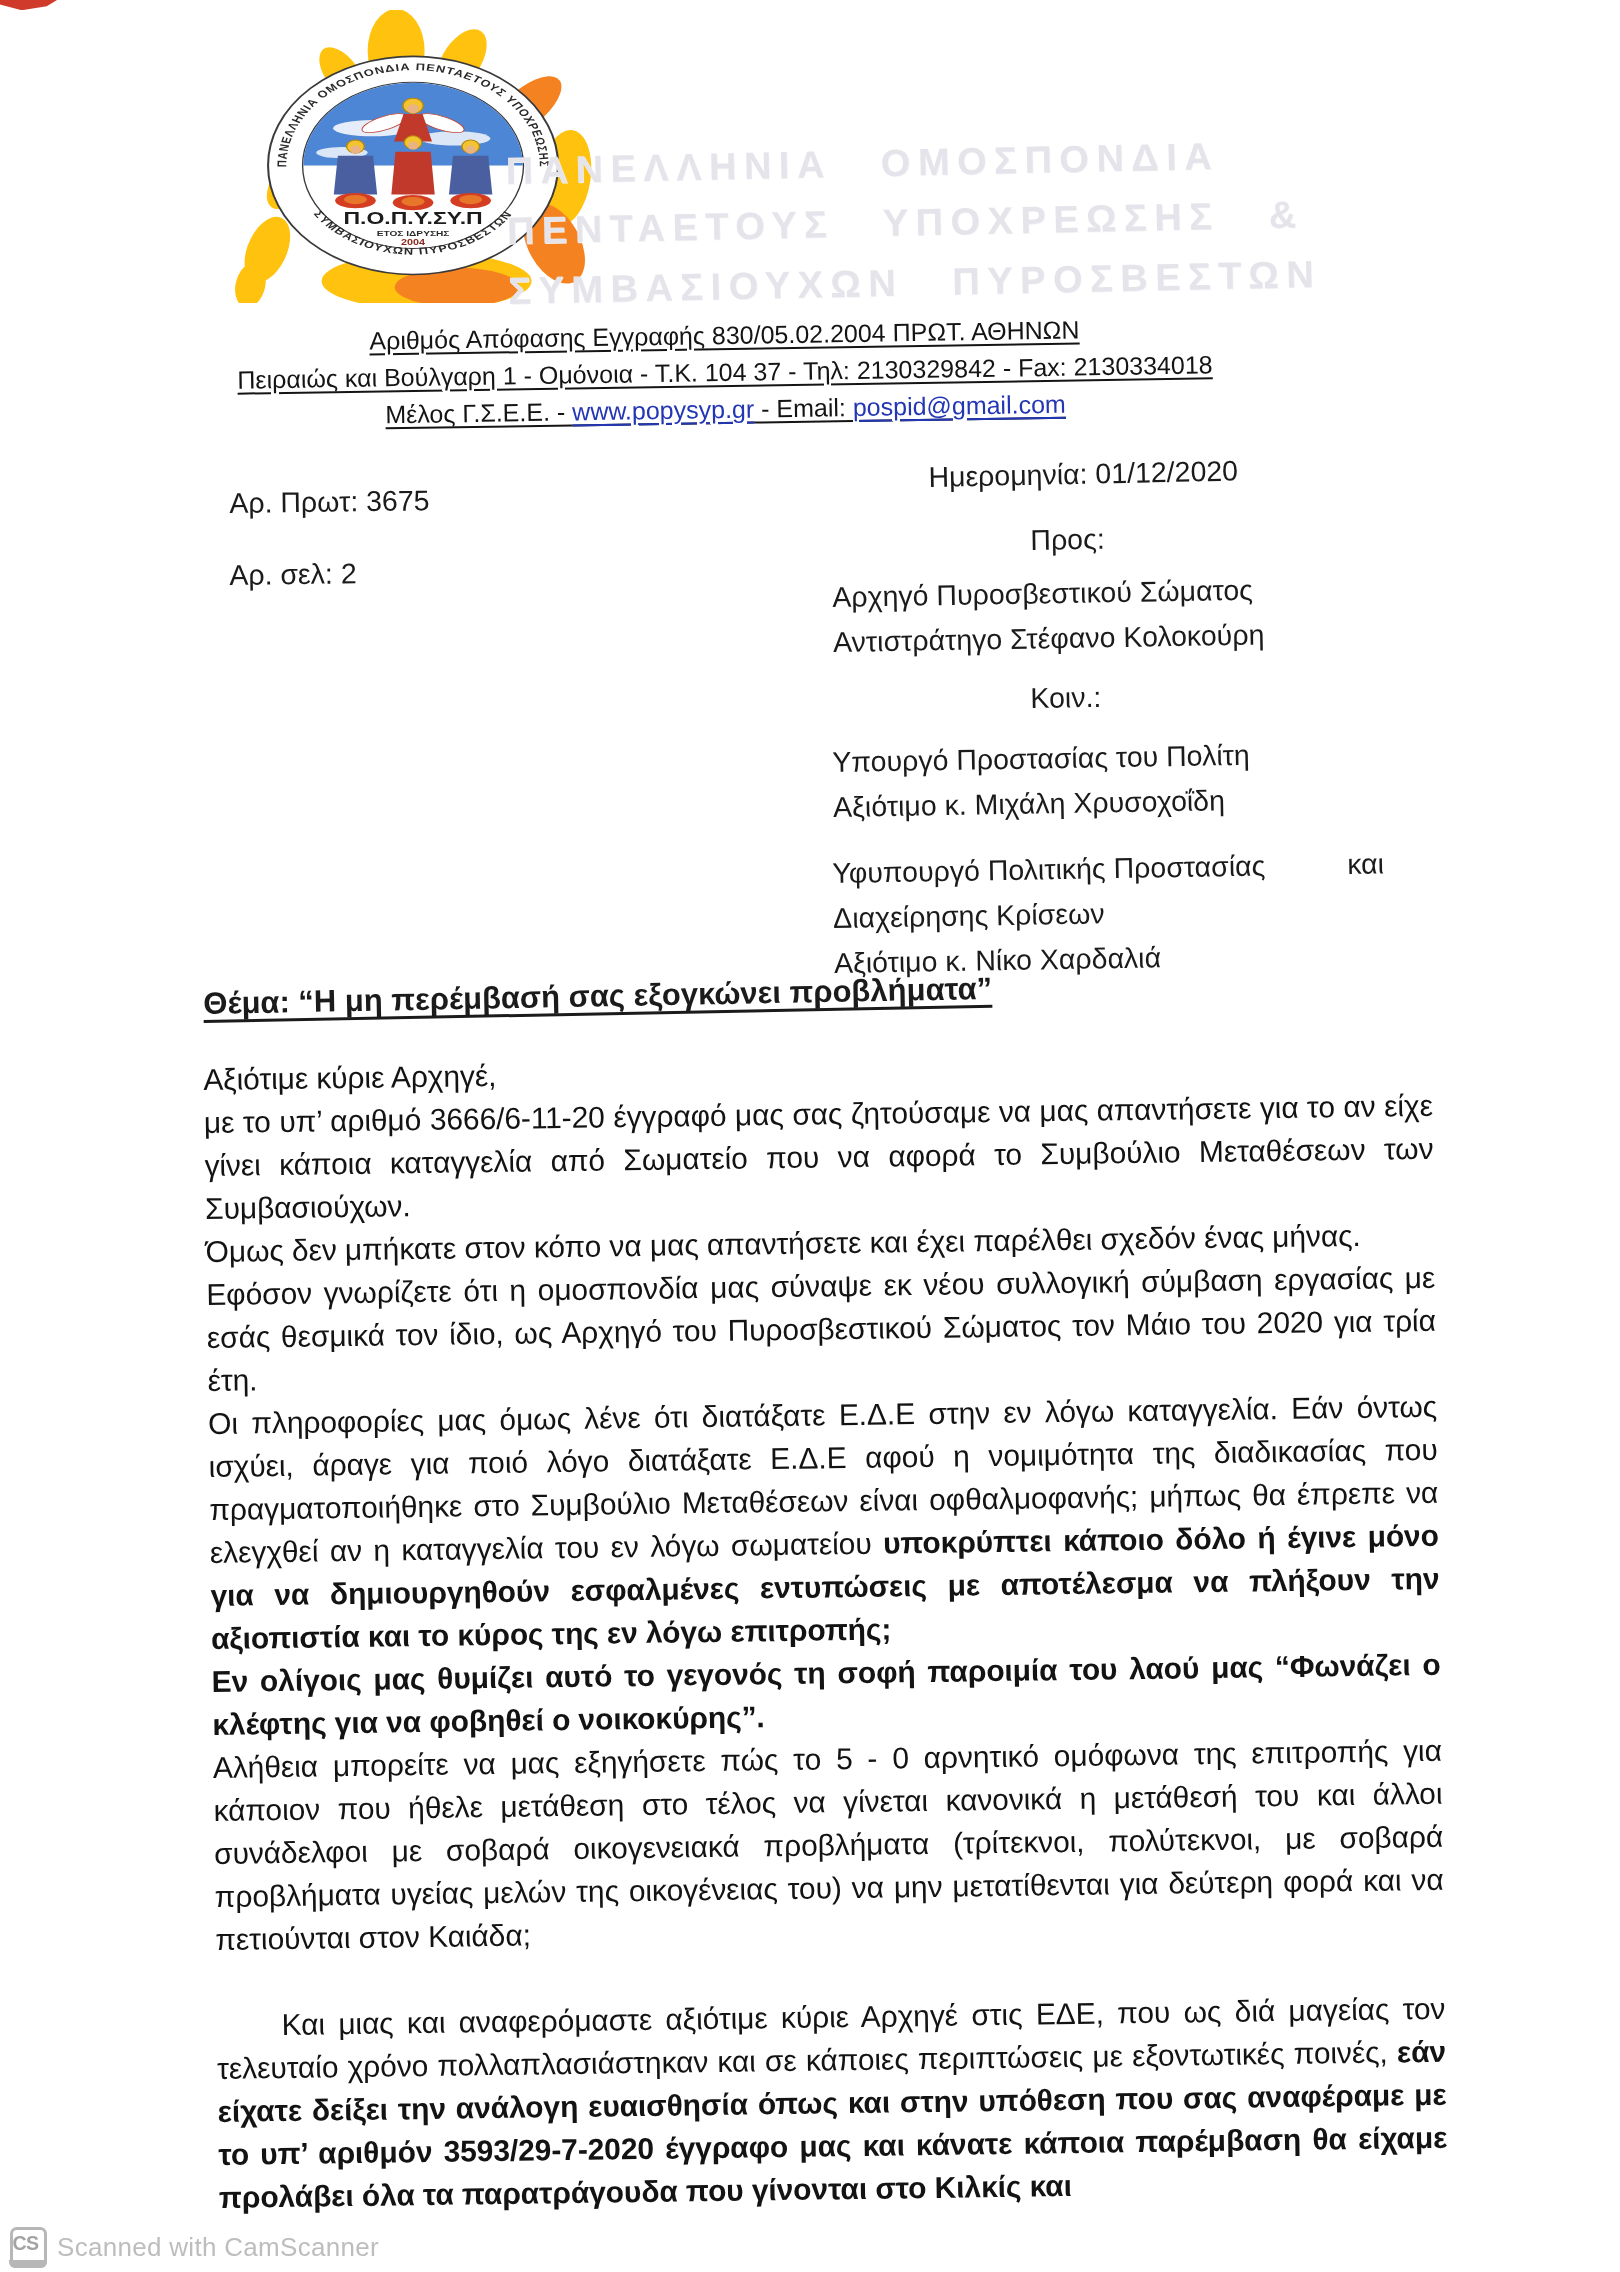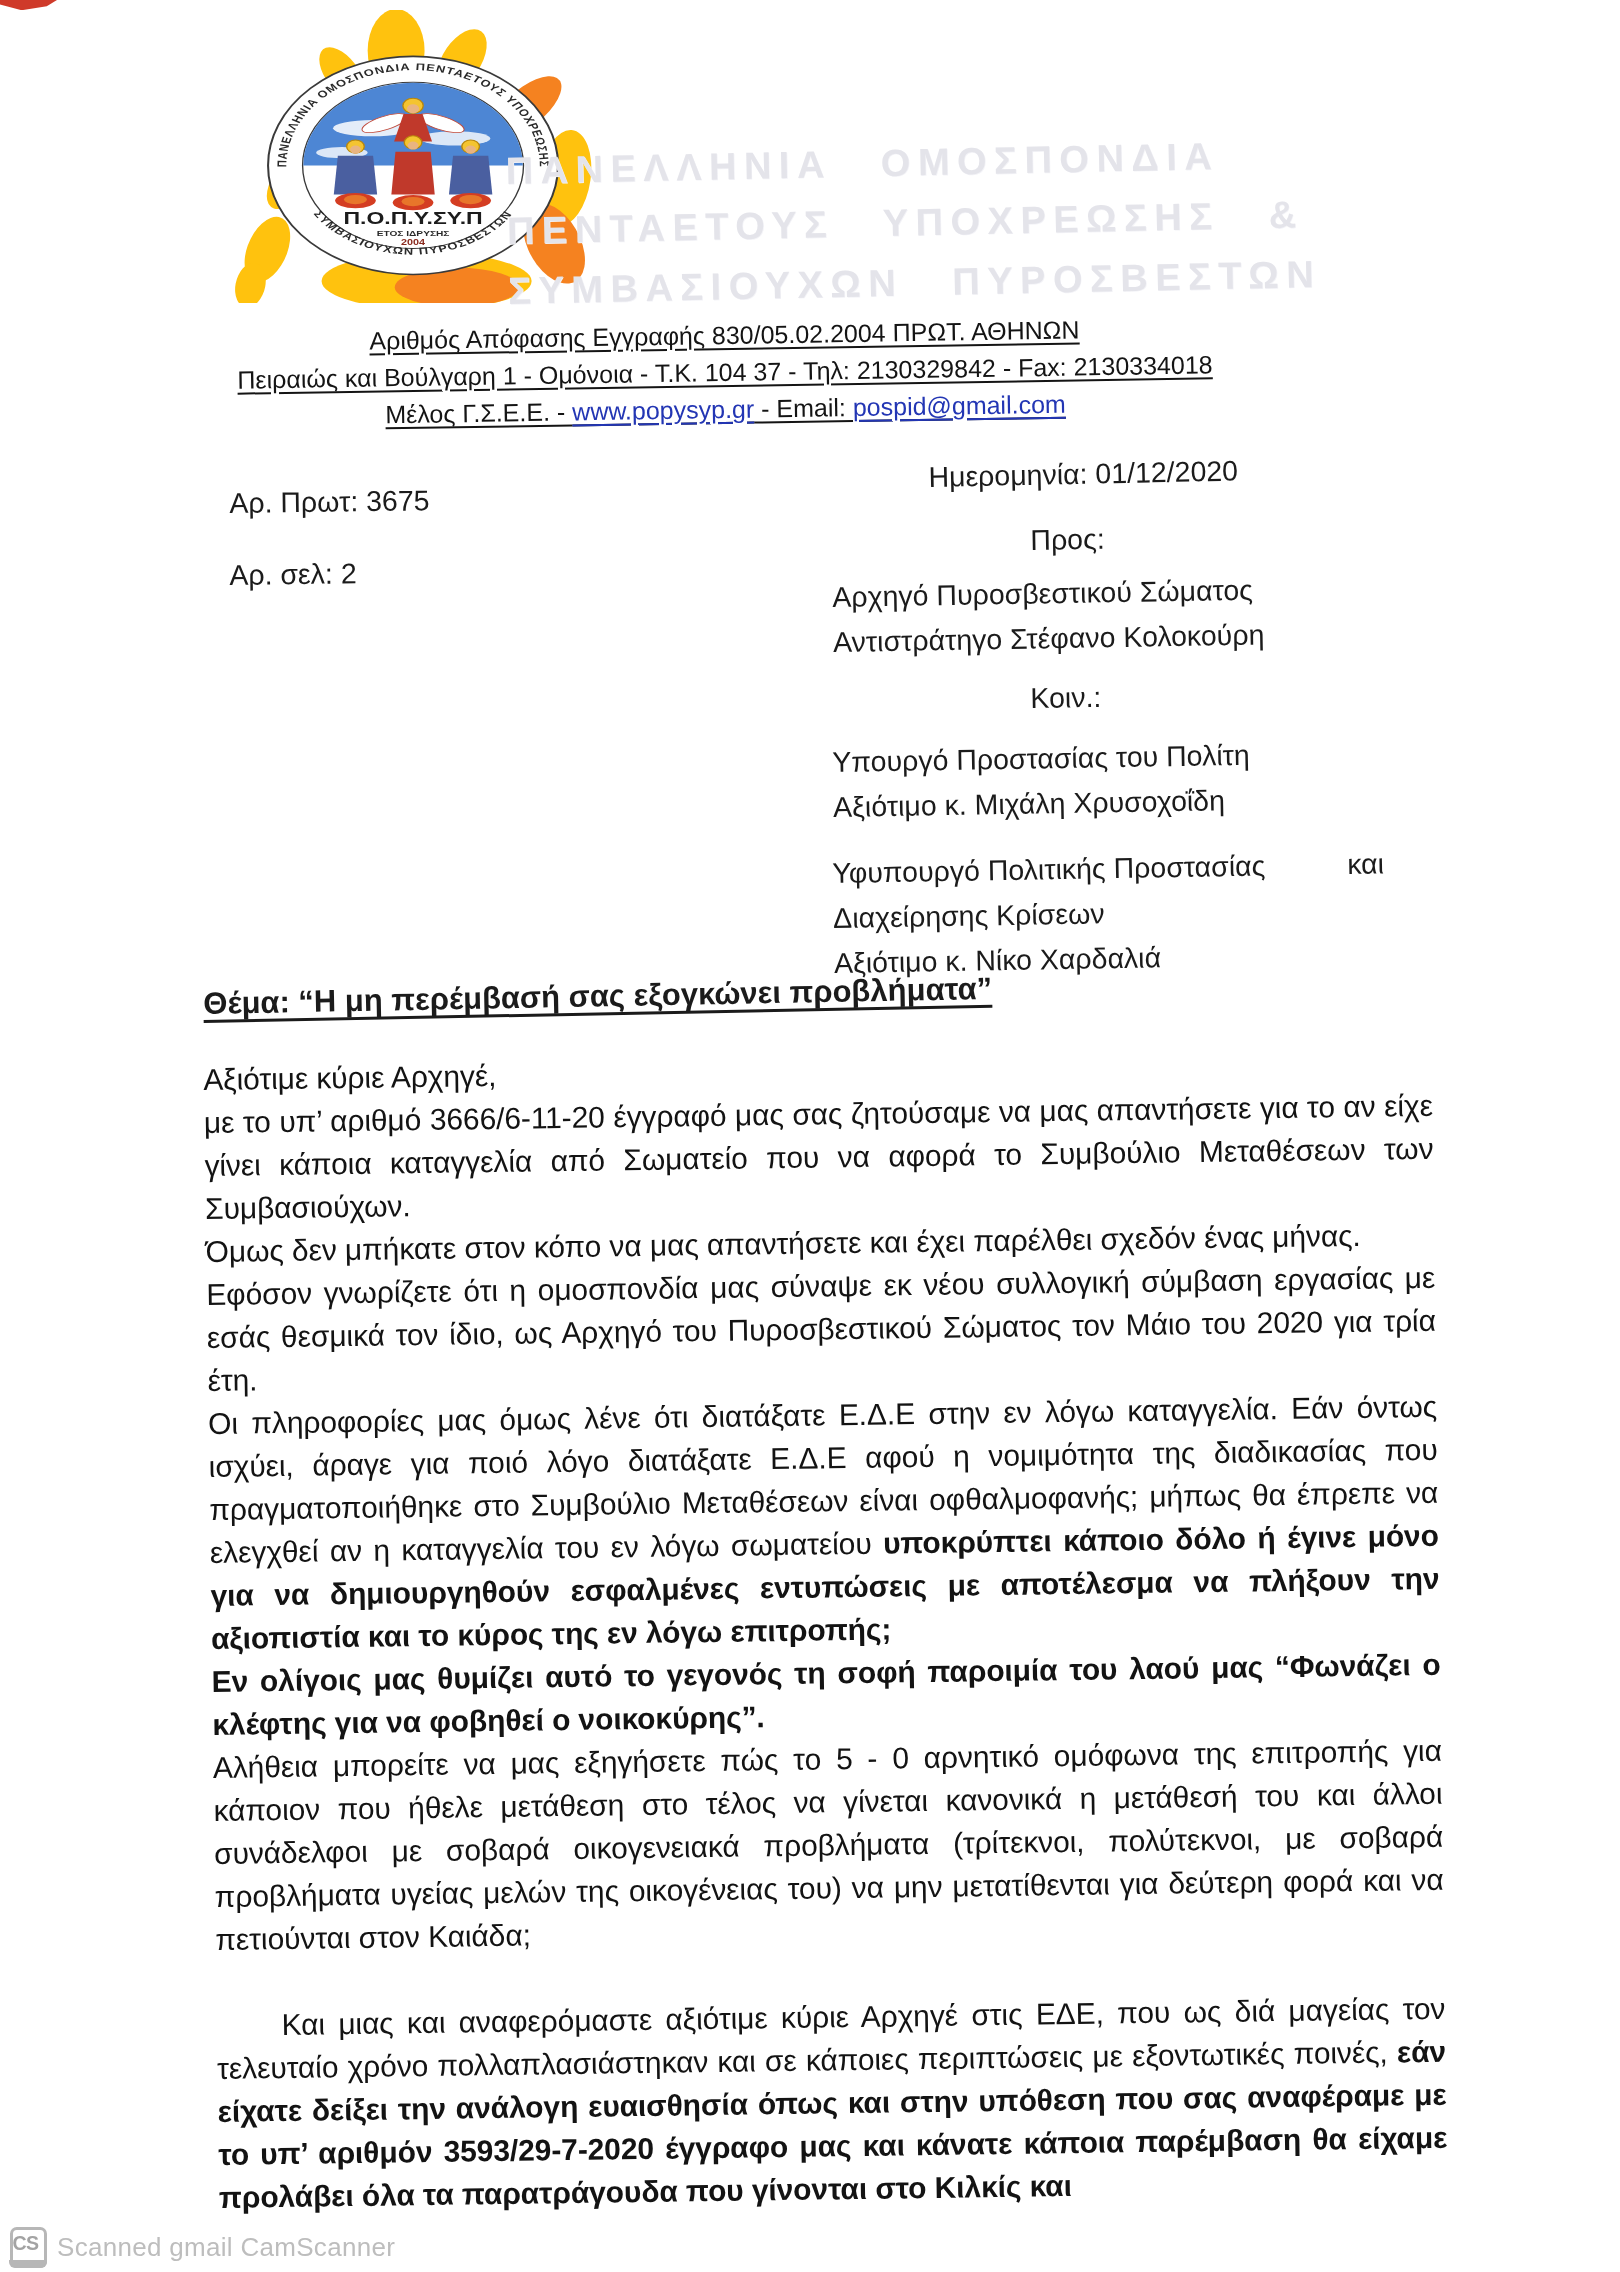--- a/index.html
+++ b/index.html
@@ -211,16 +211,16 @@
       <div class="para"><span>Οι πληροφορίες μας όμως λένε ότι διατάξατε Ε.Δ.Ε στην εν λόγω καταγγελία. Εάν όντως ισχύει, άραγε για ποιό λόγο διατάξατε Ε.Δ.Ε αφού η νομιμότητα της διαδικασίας που πραγματοποιήθηκε στο Συμβούλιο Μεταθέσεων είναι οφθαλμοφανής; μήπως θα έπρεπε να ελεγχθεί αν η καταγγελία του εν λόγω σωματείου </span><span class="b">υποκρύπτει κάποιο δόλο ή έγινε μόνο για να δημιουργηθούν εσφαλμένες εντυπώσεις με αποτέλεσμα να πλήξουν την αξιοπιστία και το κύρος της εν λόγω επιτροπής;</span></div>
       <div class="para"><span class="b">Εν ολίγοις μας θυμίζει αυτό το γεγονός τη σοφή παροιμία του λαού μας “Φωνάζει ο κλέφτης για να φοβηθεί ο νοικοκύρης”.</span></div>
       <div class="para"><span>Αλήθεια μπορείτε να μας εξηγήσετε πώς το 5 - 0 αρνητικό ομόφωνα της επιτροπής για κάποιον που ήθελε μετάθεση στο τέλος να γίνεται κανονικά η μετάθεσή του και άλλοι συνάδελφοι με σοβαρά οικογενειακά προβλήματα (τρίτεκνοι, πολύτεκνοι, με σοβαρά προβλήματα υγείας μελών της οικογένειας του) να μην μετατίθενται για δεύτερη φορά και να πετιούνται στον Καιάδα;</span></div>
       <div class="para indent gap"><span>Και μιας και αναφερόμαστε αξιότιμε κύριε Αρχηγέ στις ΕΔΕ, που ως διά μαγείας τον τελευταίο χρόνο πολλαπλασιάστηκαν και σε κάποιες περιπτώσεις με εξοντωτικές ποινές, </span><span class="b">εάν είχατε δείξει την ανάλογη ευαισθησία όπως και στην υπόθεση που σας αναφέραμε με το υπ’ αριθμόν 3593/29-7-2020  έγγραφο μας και κάνατε κάποια παρέμβαση θα είχαμε προλάβει όλα τα παρατράγουδα που γίνονται στο Κιλκίς και</span></div>
     </div>
 
   <div class="cs-badge">
     <span class="cs-letters">CS</span>
     <div class="cs-foot"></div>
   </div>
-  <div class="cs-text">Scanned gmail CamScanner</div>
+  <div class="cs-text">Scanned with CamScanner</div>
 
 </div>
 
 
 </body></html>

